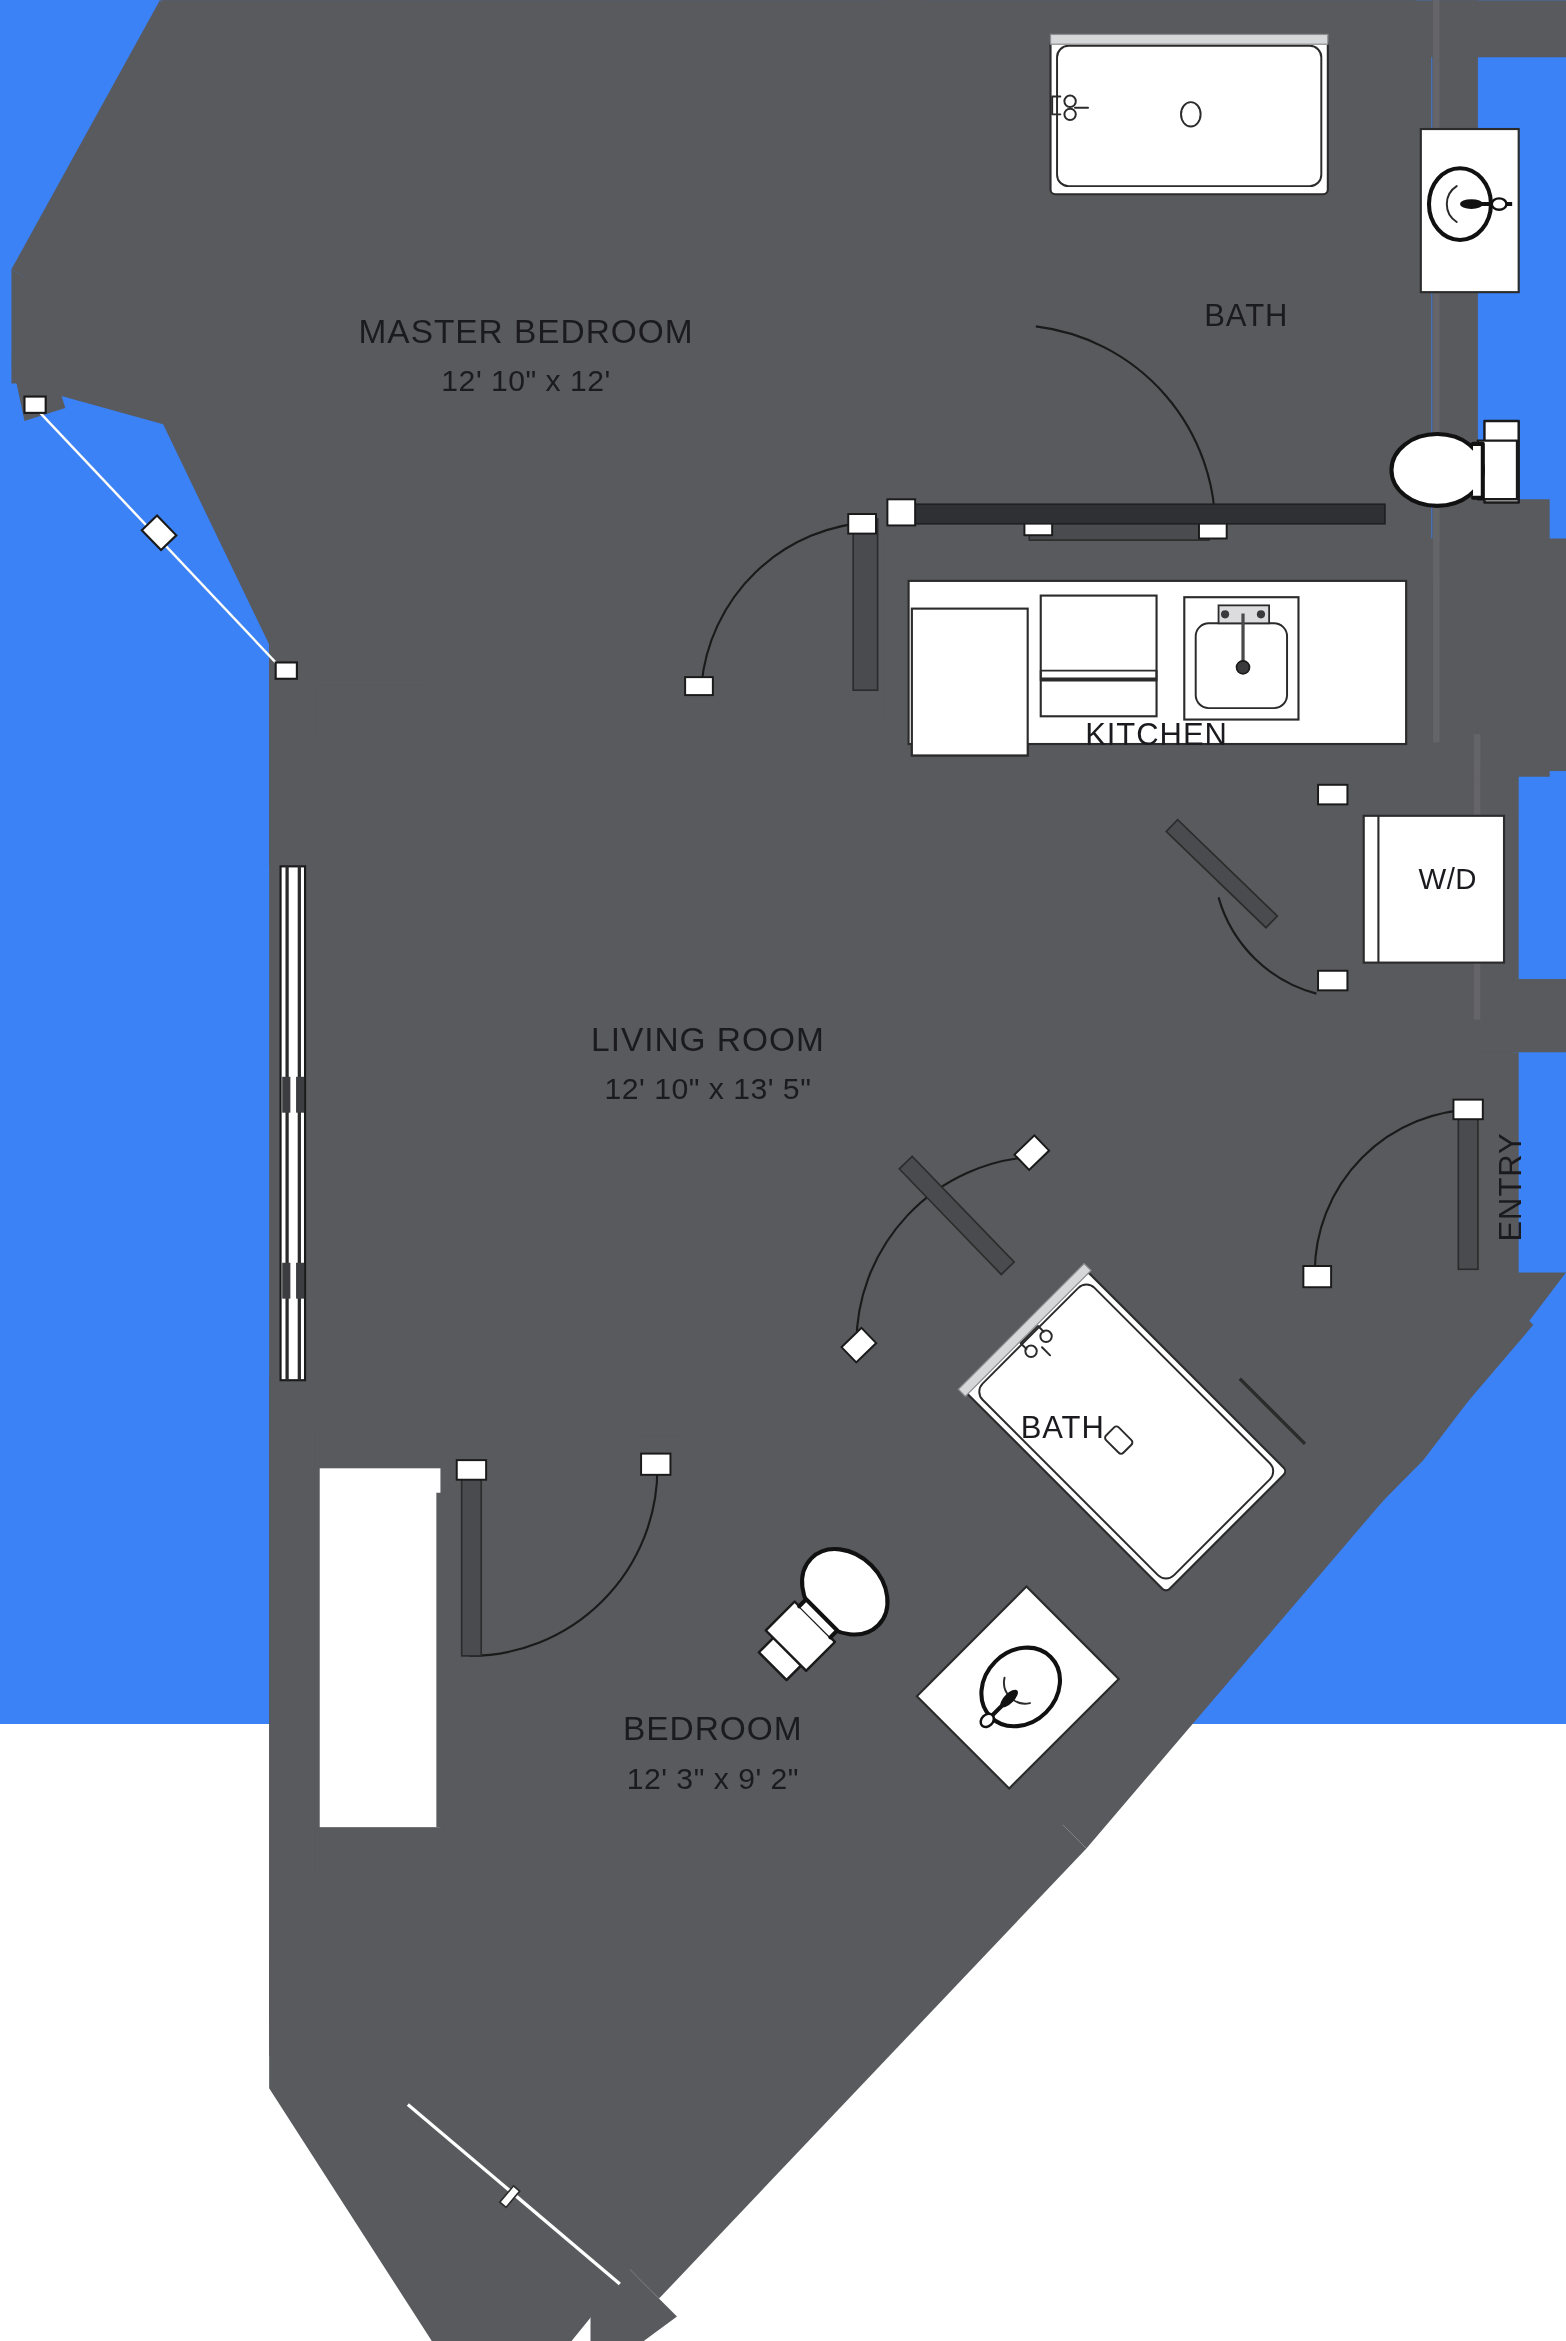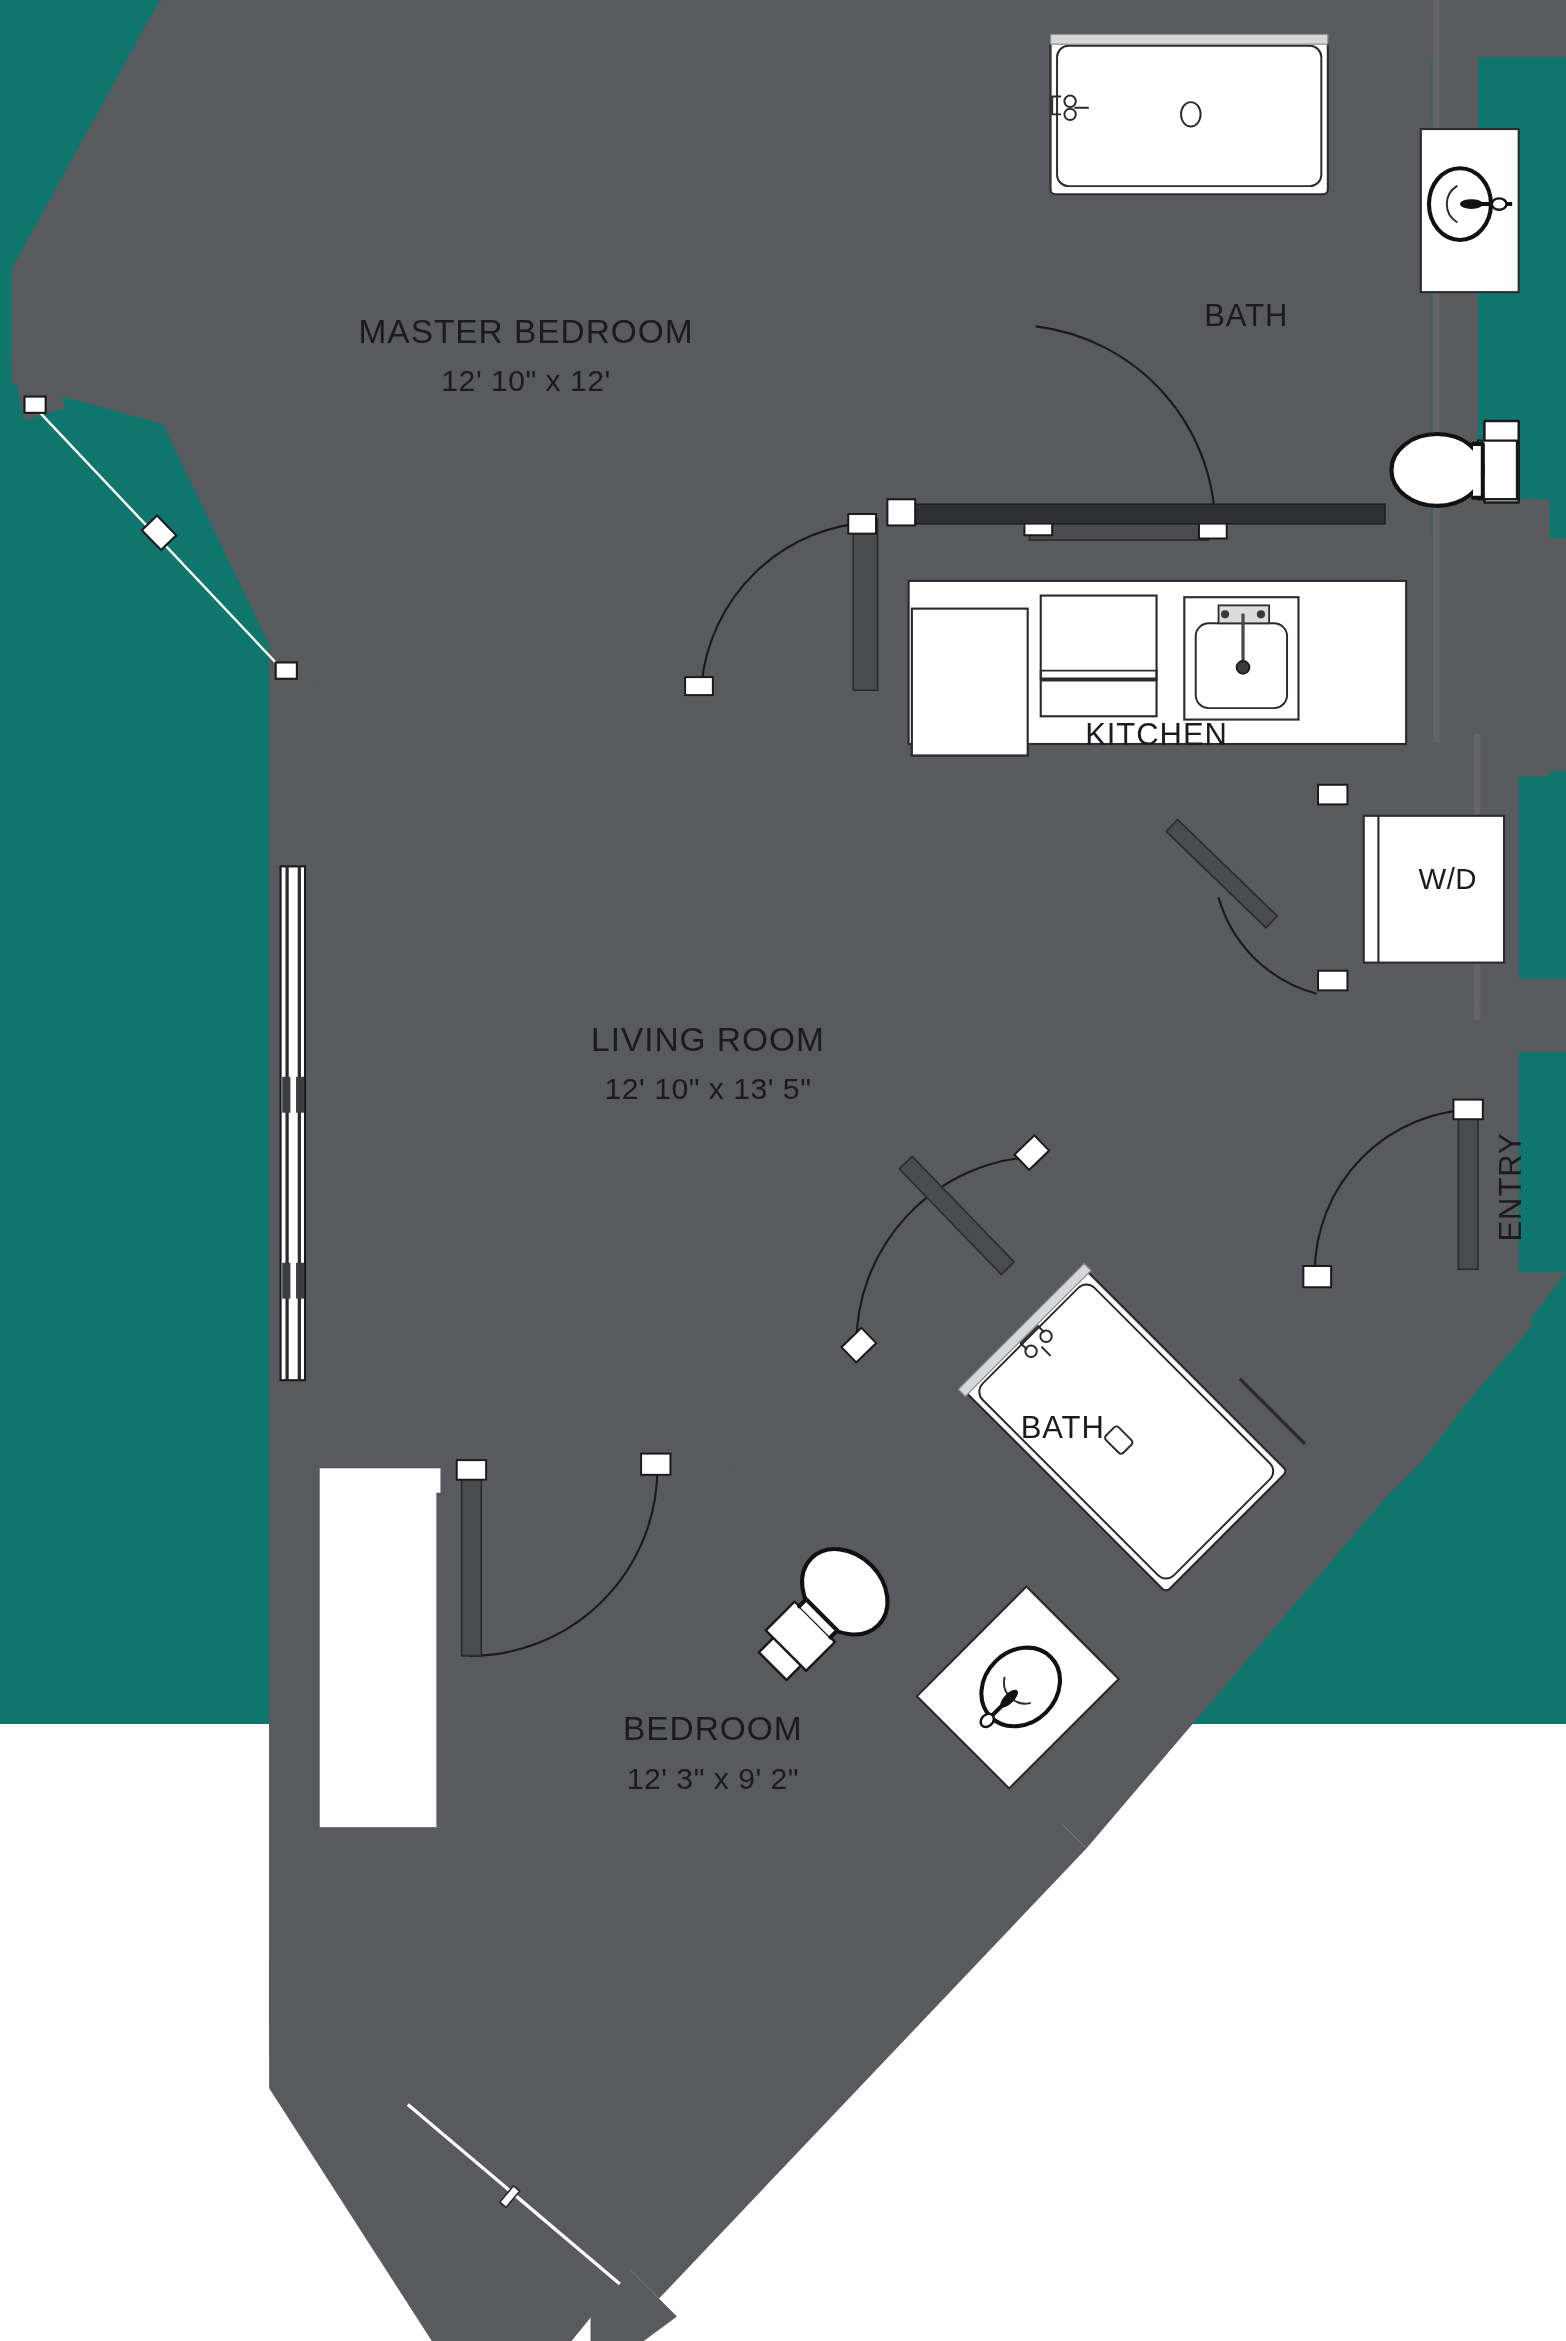--- a/index.html
+++ b/index.html
@@ -10,21 +10,21 @@
   body {
     width: 1566px;
     height: 2342px;
     font-family: "Liberation Sans", sans-serif;
     overflow: hidden;
   }
   #floorplan-root {
     position: relative;
     width: 1566px;
     height: 1724px;
-    background: #0f766e;
+    background: #3b82f6;
   }
   svg#plan-svg {
     position: absolute;
     top: 0;
     left: 0;
     width: 1566px;
     height: 2342px;
     display: block;
   }
   .wall {

